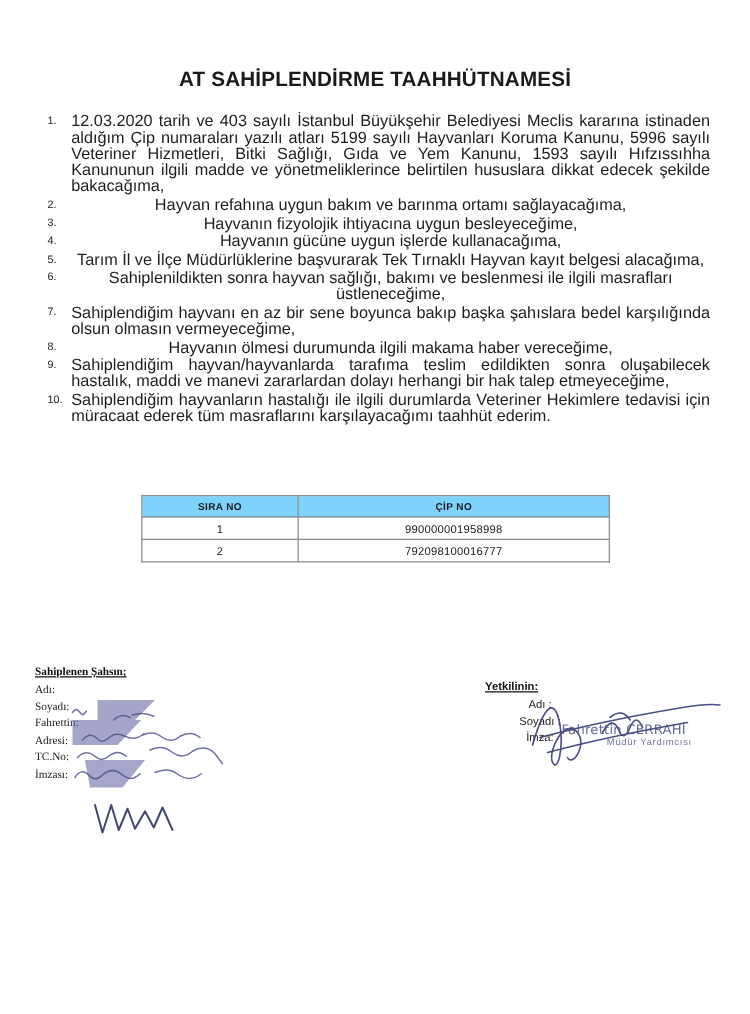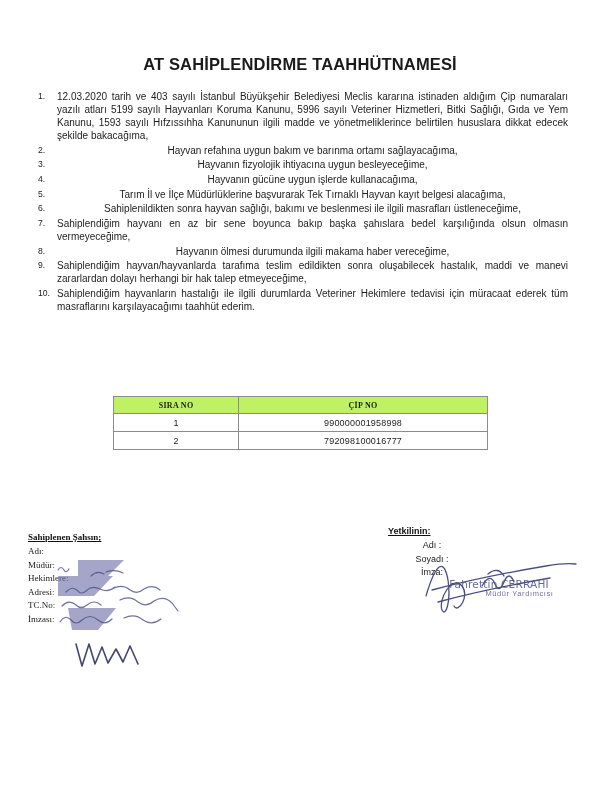--- a/index.html
+++ b/index.html
@@ -49,21 +49,21 @@
     flex: 0 0 21px;
     font-size: 8.6px;
     line-height: 13.1px;
     text-align: left;
     padding-left: 2px;
     box-sizing: border-box;
     color: #1c1c1c;
   }
   .c-text {
     flex: 1 1 auto;
-    font-size: 10px;
+    font-size: 13px;
     line-height: 13.1px;
     text-align: justify;
     color: #1c1c1c;
     hyphens: none;
   }
   .c-item.last-line .c-text { text-align: center; }
 
   
   .chip-table-wrap {
     position: absolute;
@@ -78,44 +78,43 @@
   }
   table.chip-table th,
   table.chip-table td {
     border: 1px solid #8c8c8c;
     text-align: center;
     font-size: 8.4px;
     padding: 3.5px 2px;
     color: #1c1c1c;
   }
   table.chip-table th {
-    background: #bef264;
+    background: #7dd3fc;
     font-weight: bold;
     letter-spacing: 0.3px;
     font-size: 8px;
-    font-family: Liberation Serif, serif;
   }
   table.chip-table td {
     font-size: 9px;
     letter-spacing: 0.2px;
   }
   table.chip-table .col-sira { width: 33%; }
   table.chip-table .col-chip { width: 67%; }
 
   
   .sig-left {
     position: absolute;
     top: 532px;
     left: 28px;
     width: 250px;
     font-family: Liberation Serif, serif;
   }
   .sig-right {
     position: absolute;
-    top: 526px;
+    top: 544px;
     left: 372px;
     width: 120px;
   }
   .sig-heading {
     font-size: 9px;
     font-weight: bold;
     text-decoration: underline;
     color: #111;
     margin-bottom: 3px;
     white-space: nowrap;
@@ -254,25 +253,25 @@
     </table>
   </div>
 
   <div class="sig-left">
     <div class="sig-heading">Sahiplenen Şahsın;</div>
     <div class="sig-row">
       <span class="sig-label">Adı:</span>
       <span class="sig-value"></span>
     </div>
     <div class="sig-row">
-      <span class="sig-label">Müdür:</span>
-      <span class="sig-value"></span>
-    </div>
-    <div class="sig-row">
-      <span class="sig-label">Hekimlere:</span>
+      <span class="sig-label">Soyadı:</span>
+      <span class="sig-value"></span>
+    </div>
+    <div class="sig-row">
+      <span class="sig-label">Fahrettin:</span>
       <span class="sig-value"></span>
     </div>
     <div class="sig-row">
       <span class="sig-label">Adresi:</span>
       <span class="sig-value"></span>
     </div>
     <div class="sig-row">
       <span class="sig-label">TC.No:</span>
       <span class="sig-value"></span>
     </div>

